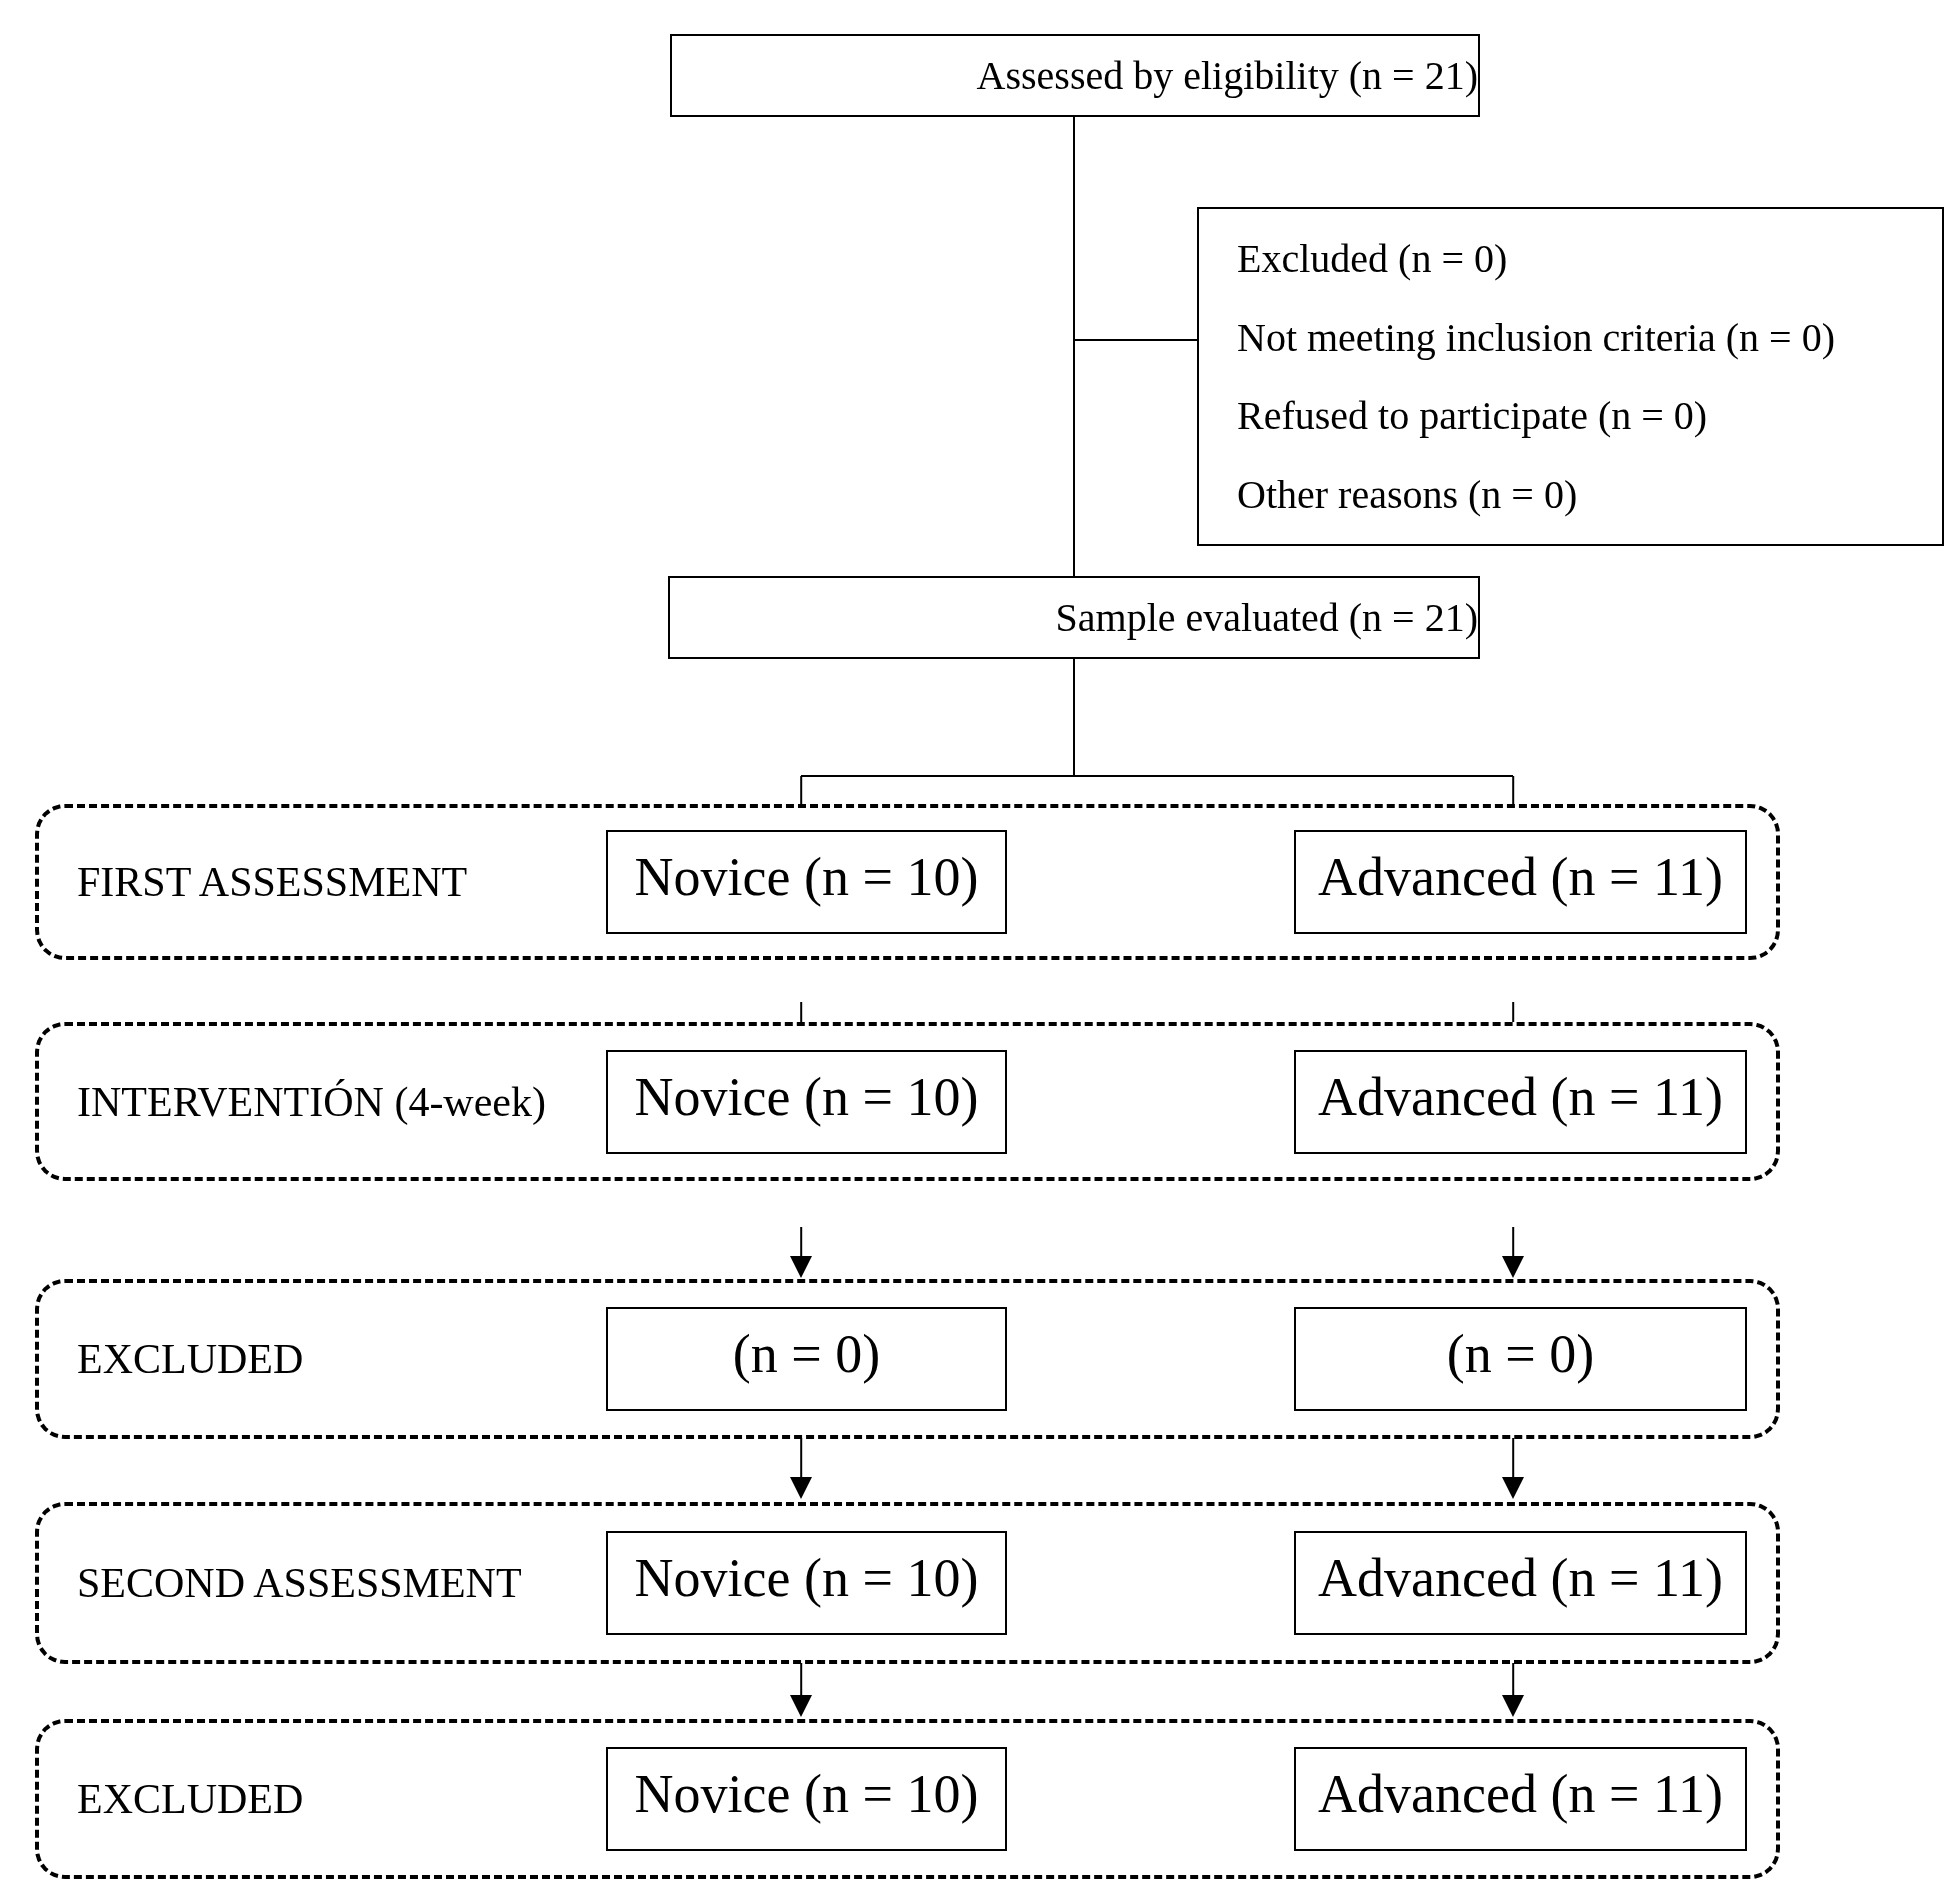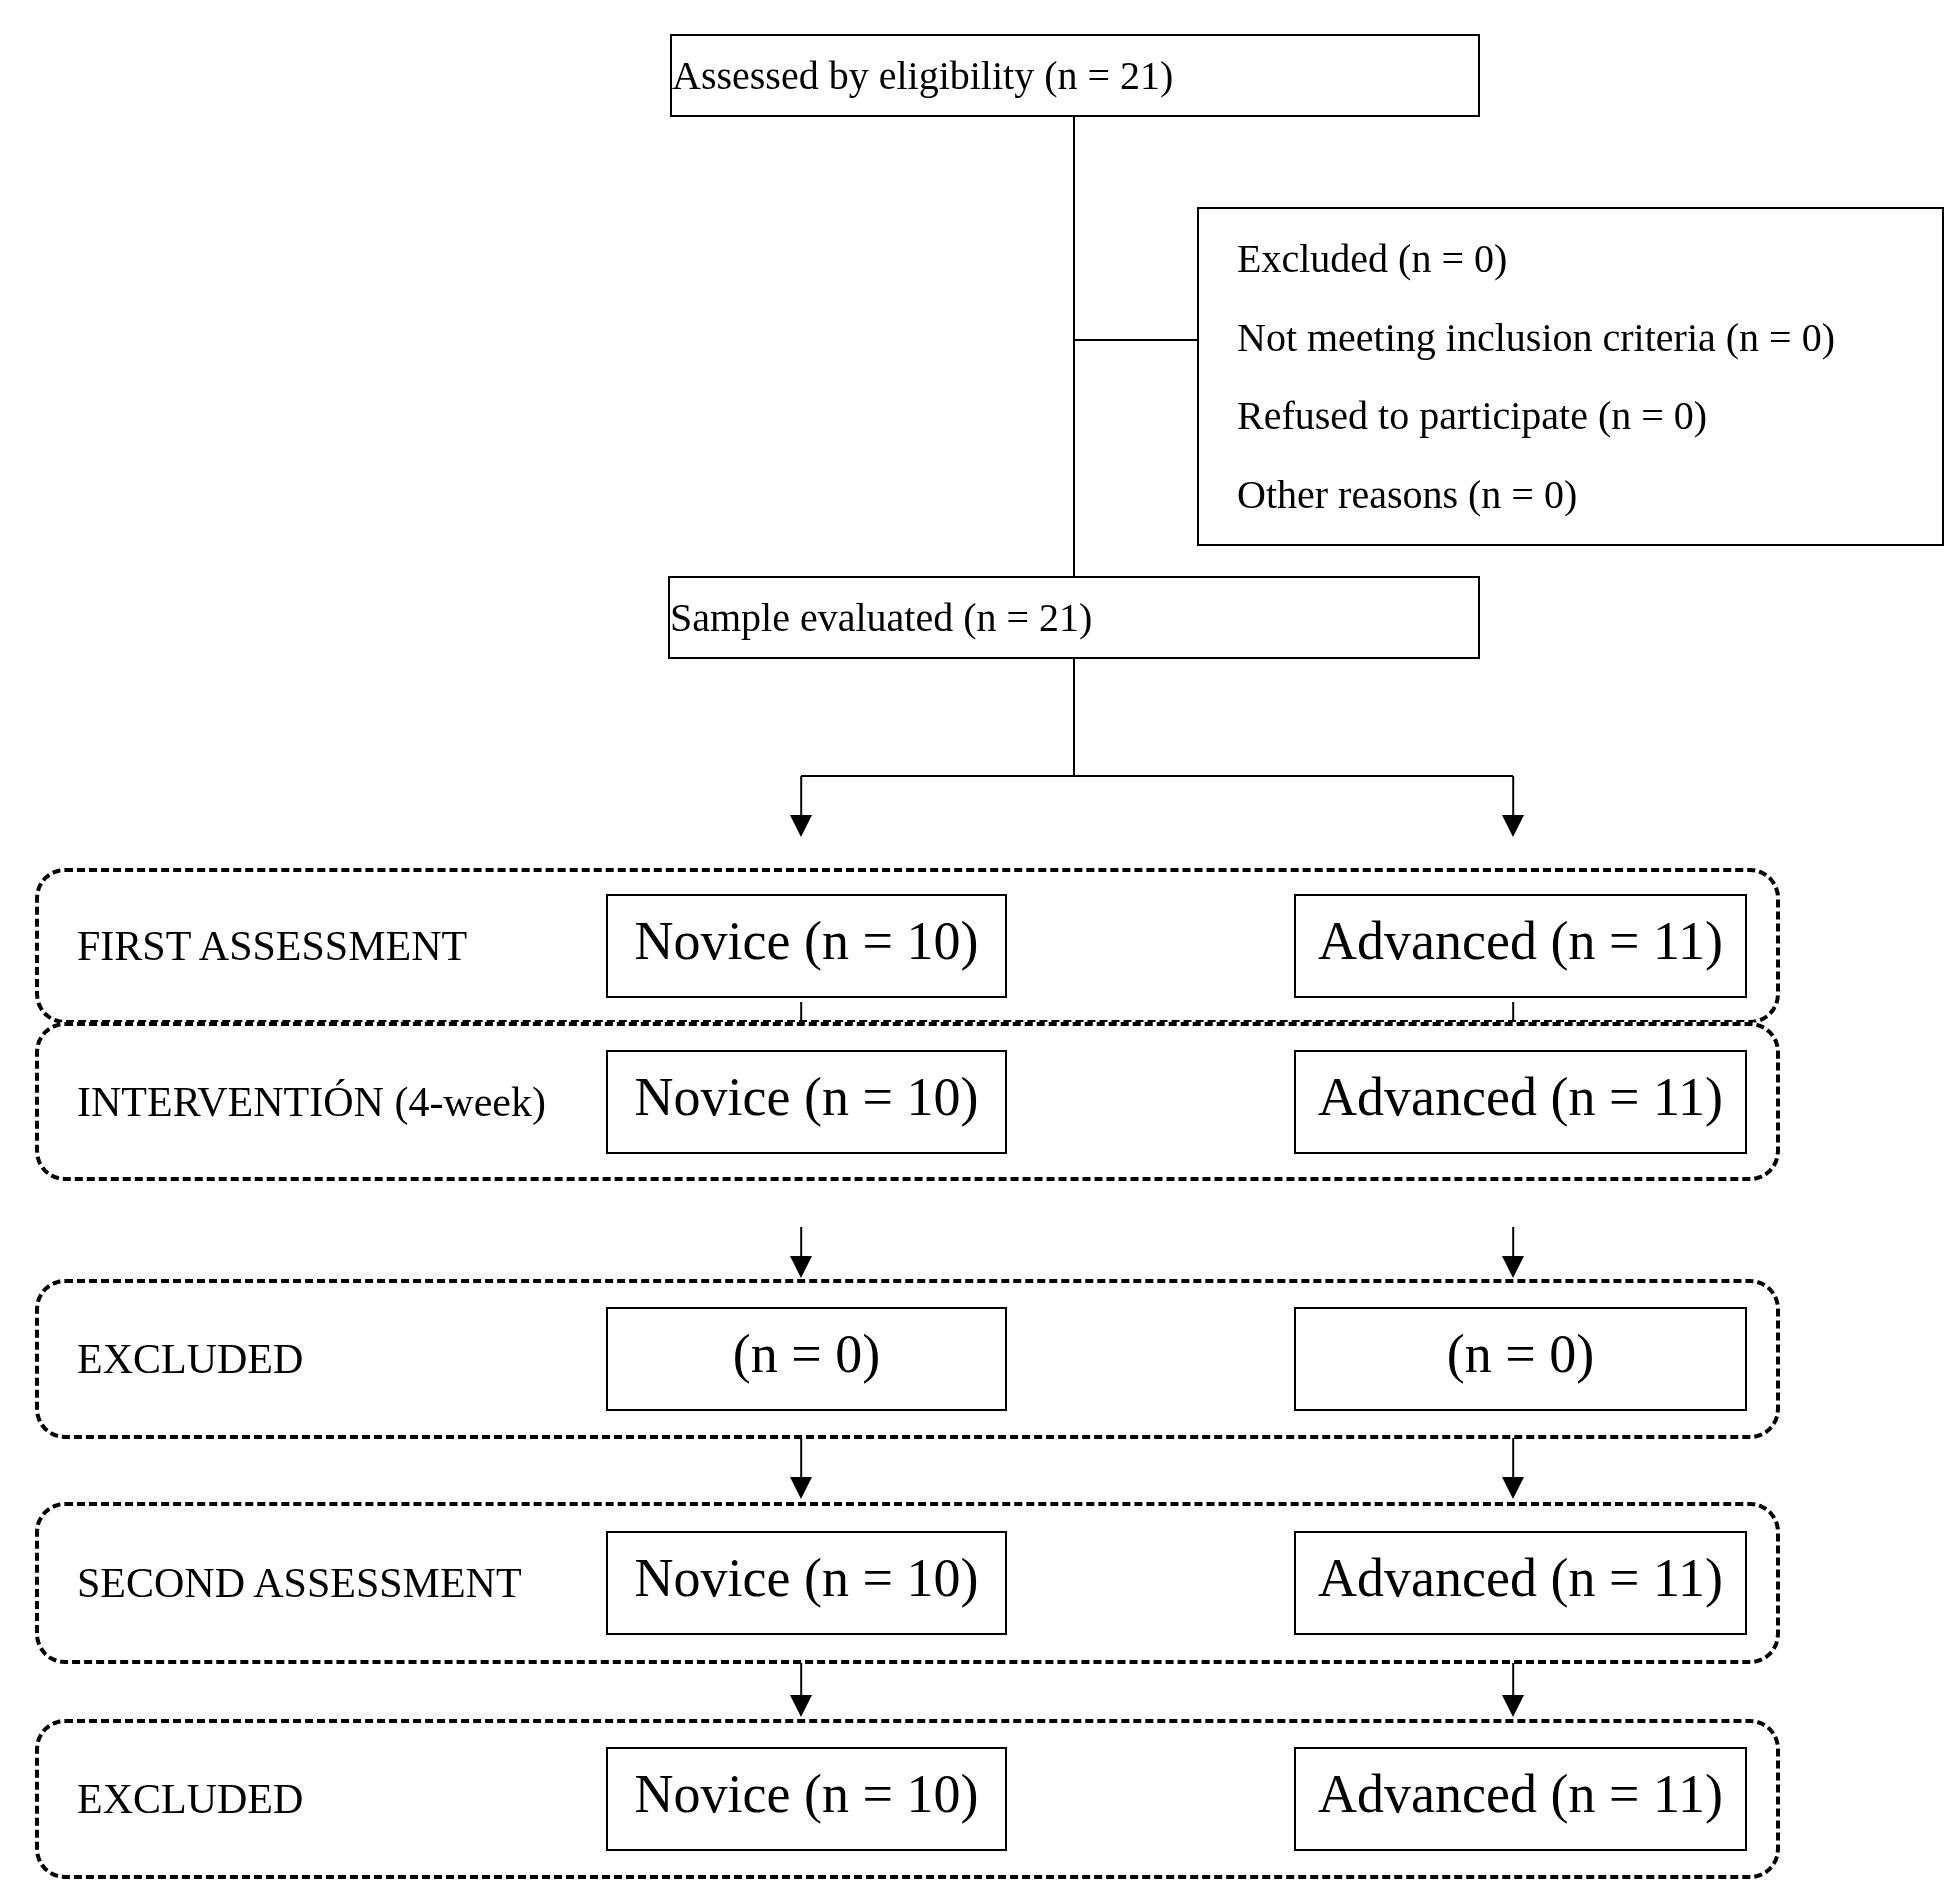--- a/index.html
+++ b/index.html
@@ -13,21 +13,21 @@
   }
   .box {
     position: absolute;
     border: 2.7px solid #000000;
     box-sizing: border-box;
     background: #ffffff;
   }
   .center-text {
     display: flex;
     align-items: center;
-    justify-content: flex-start;
+    justify-content: flex-end;
     text-align: center;
     font-size: 40px;
   }
   .top-box    { left: 670px; top: 34px;   width: 810px; height: 83px; }
   .sample-box { left: 668px; top: 576px; width: 812px; height: 83px; }
   .excluded-box {
     left: 1197px; top: 207px; width: 747px; height: 339px;
     display: flex; flex-direction: column; justify-content: space-around;
     padding: 10px 12px 10px 38px; font-size: 40px; text-align: left;
   }
@@ -111,21 +111,21 @@
 
   <div class="arrow" style="left:801px; top:776px; height:61px;">
     <div class="shaft"></div>
     <div class="head"></div>
   </div>
   <div class="arrow" style="left:1513px; top:776px; height:61px;">
     <div class="shaft"></div>
     <div class="head"></div>
   </div>
 
-  <div class="row" style="top:868px; height:156px;">
+  <div class="row" style="top:804px; height:156px;">
     <div class="row-label">FIRST ASSESSMENT</div>
     <div class="cell cell-novice">
       <span>Novice (n = 10)</span>
     </div>
     <div class="cell cell-advanced">
       <span>Advanced (n = 11)</span>
     </div>
   </div>
 
   <div class="arrow" style="left:801px; top:1002px; height:66px;">

